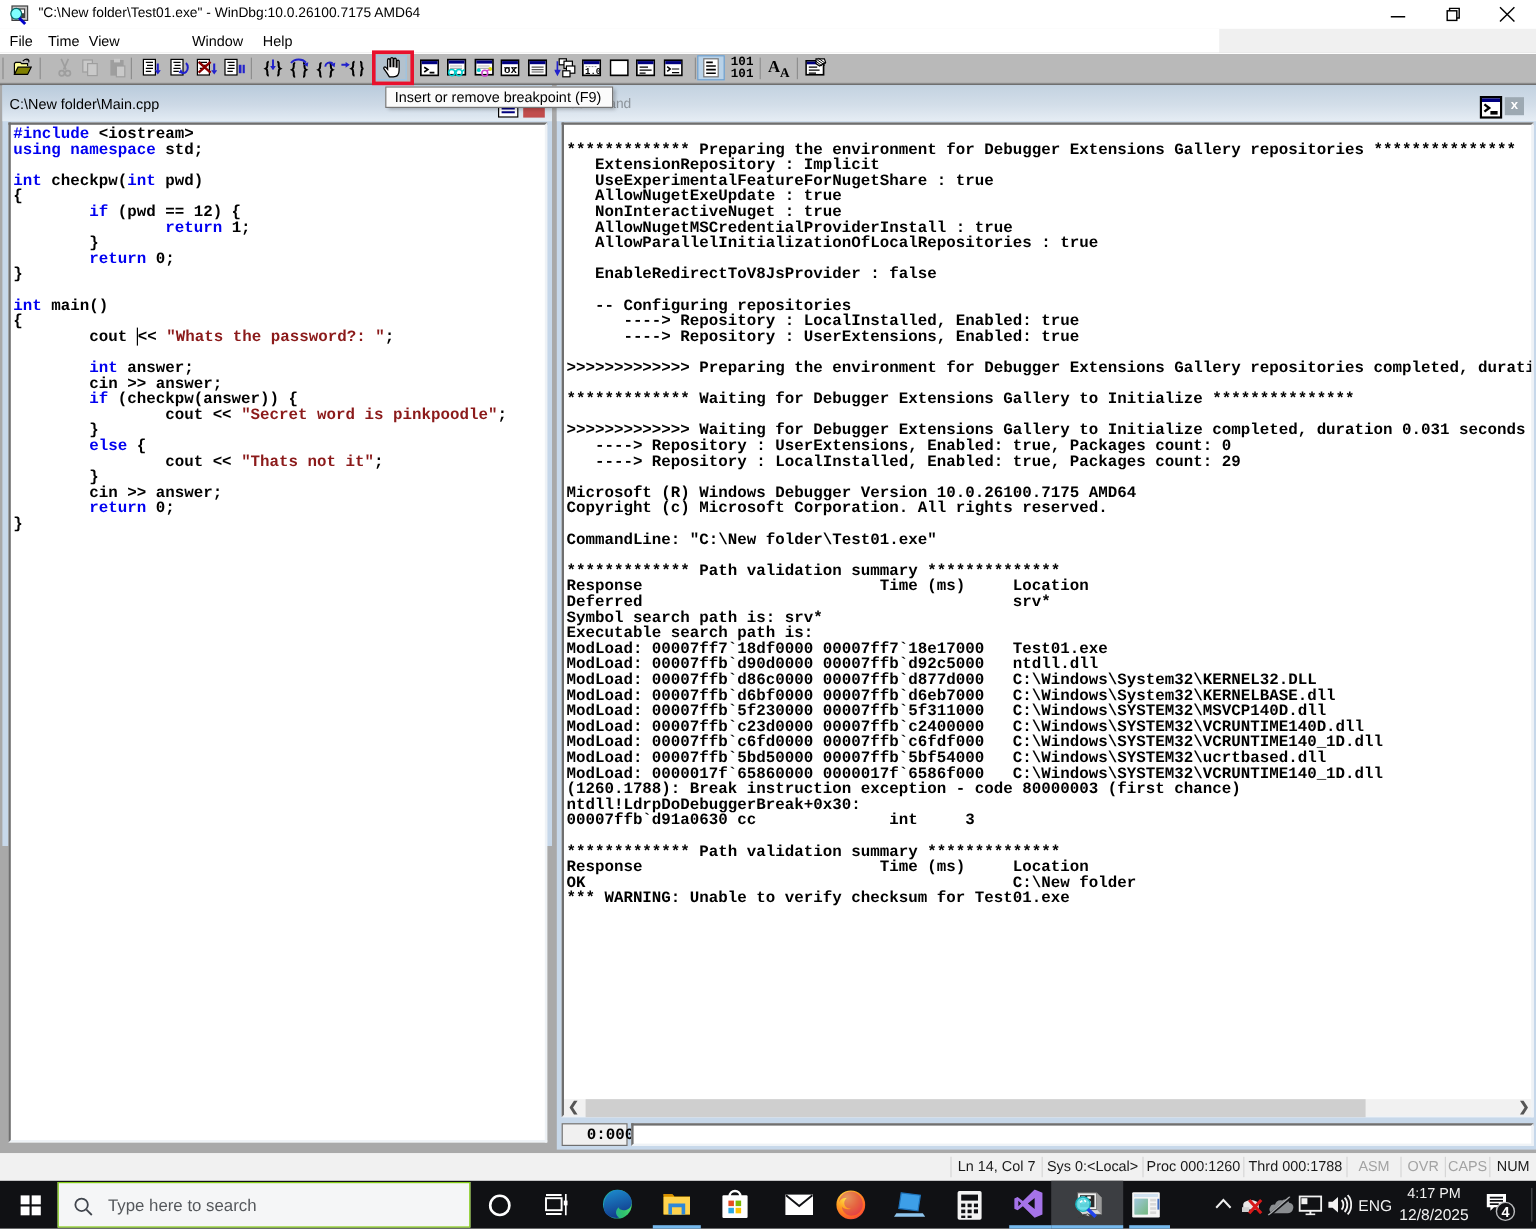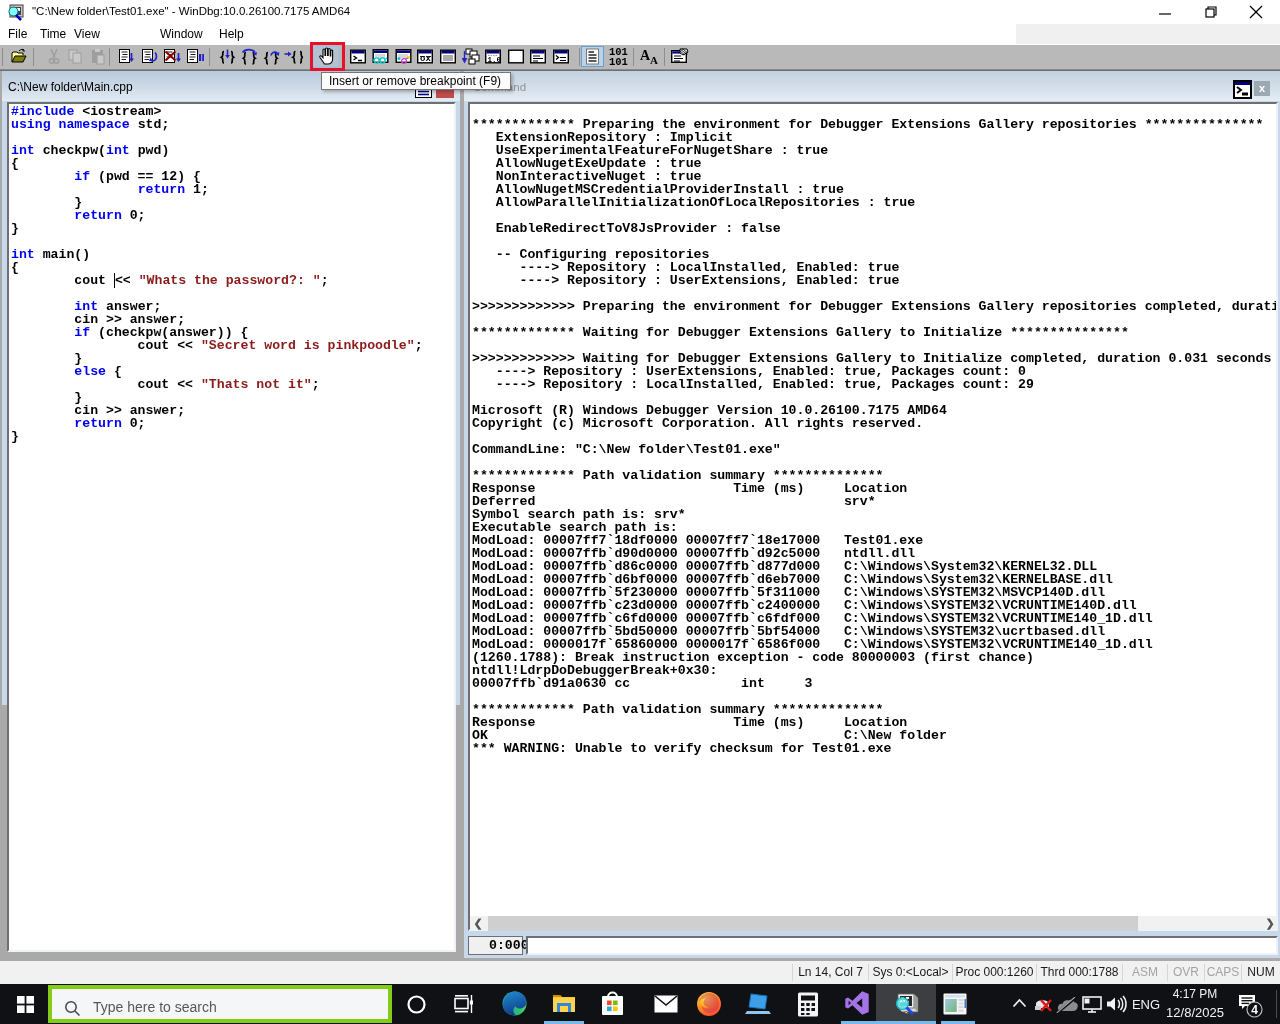--- a/index.html
+++ b/index.html
@@ -420,21 +420,21 @@
 
 <div class="abs" id="taskbar" style="left:0;top:984px;width:1280px;height:40px;background:#101114;">
 
   <svg class="abs" style="left:17px;top:12px;" width="18" height="17" viewBox="0 0 18 17">
     <rect x="0" y="0" width="7.6" height="7.6" fill="#fff"></rect>
     <rect x="9.4" y="0" width="7.6" height="7.6" fill="#fff"></rect>
     <rect x="0" y="9.4" width="7.6" height="7.6" fill="#fff"></rect>
     <rect x="9.4" y="9.4" width="7.6" height="7.6" fill="#fff"></rect>
   </svg>
 
-  <div class="abs" style="left:48px;top:1px;width:344px;height:38px;background:#f5f6f7;border:4px solid #84cc16;">
+  <div class="abs" style="left:48px;top:1px;width:344px;height:38px;background:#f5f6f7;border:1px solid #84cc16;">
     <svg class="abs" style="left:12px;top:11px;" width="17" height="17" viewBox="0 0 17 17">
       <circle cx="7" cy="7" r="5.2" fill="none" stroke="#40454d" stroke-width="1.5"></circle>
       <line x1="11" y1="11" x2="15.5" y2="15.5" stroke="#40454d" stroke-width="1.5"></line>
     </svg>
     <div class="abs" style="left:41px;top:10px;font-size:14px;color:#55585c;">Type here to search</div>
   </div>
 
   <svg class="abs" style="left:406px;top:10px;" width="22" height="22" viewBox="0 0 22 22">
     <circle cx="10.5" cy="10.5" r="8" fill="none" stroke="#fefefe" stroke-width="2.2"></circle>
   </svg>

